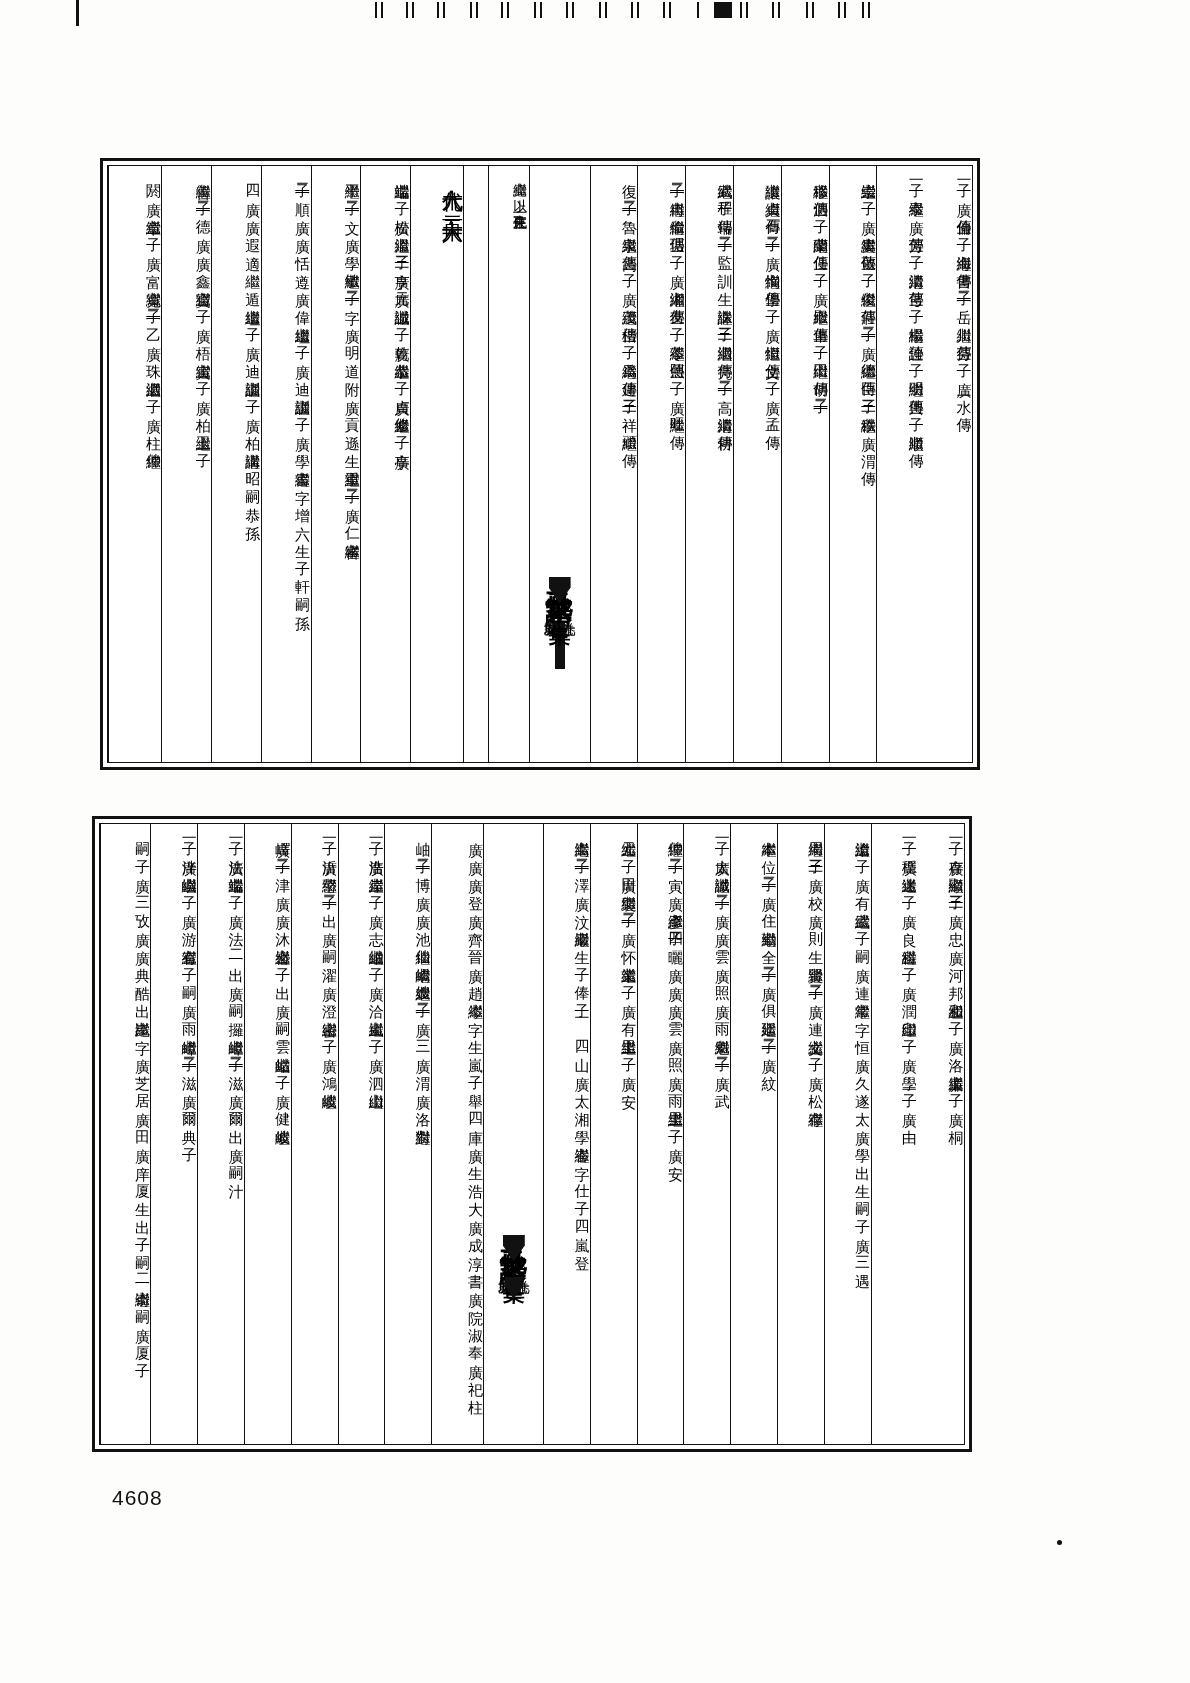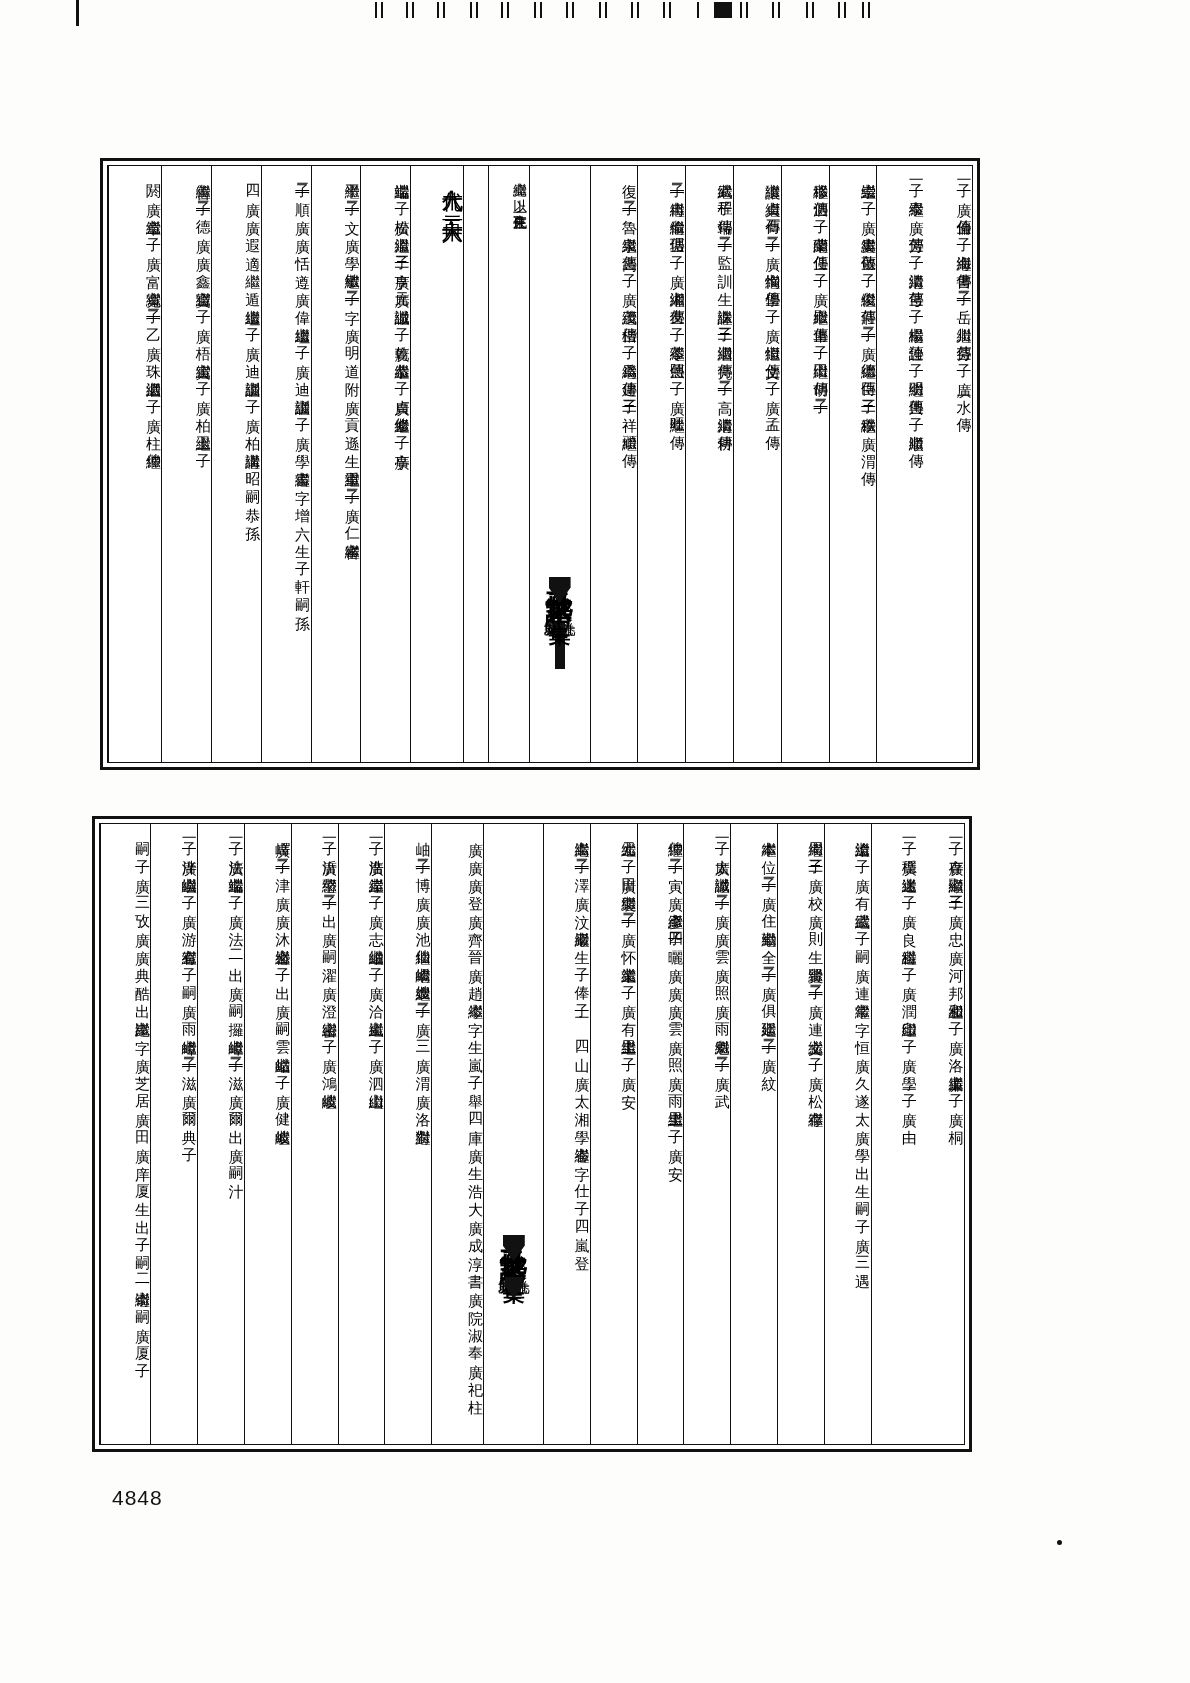--- a/index.html
+++ b/index.html
@@ -152,15 +152,15 @@
         <div class="col" style="width:50px">子一 廣浩 繼岸 子一 廣 志 繼岫 子一 廣 洽 繼嵐 子一 廣 泗 繼山</div>
         <div class="col" style="width:50px">子一 廣沂 繼嶅 子二 出 廣 嗣 濯 廣 澄 繼密 子一 廣 鴻 繼岐</div>
         <div class="col" style="width:50px">廣嶧 子二 津 廣 廣 沐 繼嶜 子一 出 廣 嗣 雲 繼岵 子一 廣 健 繼岐</div>
         <div class="col" style="width:50px">子一 廣法 繼端 子一 廣 法 二 出 廣 嗣 攞 繼嶂 子二 滋 廣 爾 出 廣 嗣 汁</div>
         <div class="col" style="width:50px">子一 廣泮 繼嶼 子一 廣 游 繼有 子一 嗣 廣 雨 繼嶂 子二 滋 廣 爾 典 子</div>
         <div class="col" style="width:54px">嗣 子 廣 三 攷 廣 廣 典 酷 出 繼崑 字 廣 芝 居 廣 田 廣 庠 厦 生 出 子 嗣 二 繼嵛 嗣 廣 厦 子</div>
       </div>
     </div>
   </div>
 
-  <div class="folio">4848</div>
+  <div class="folio">4608</div>
   <div class="dotmark"></div>
 </div>
 
 </body></html>

